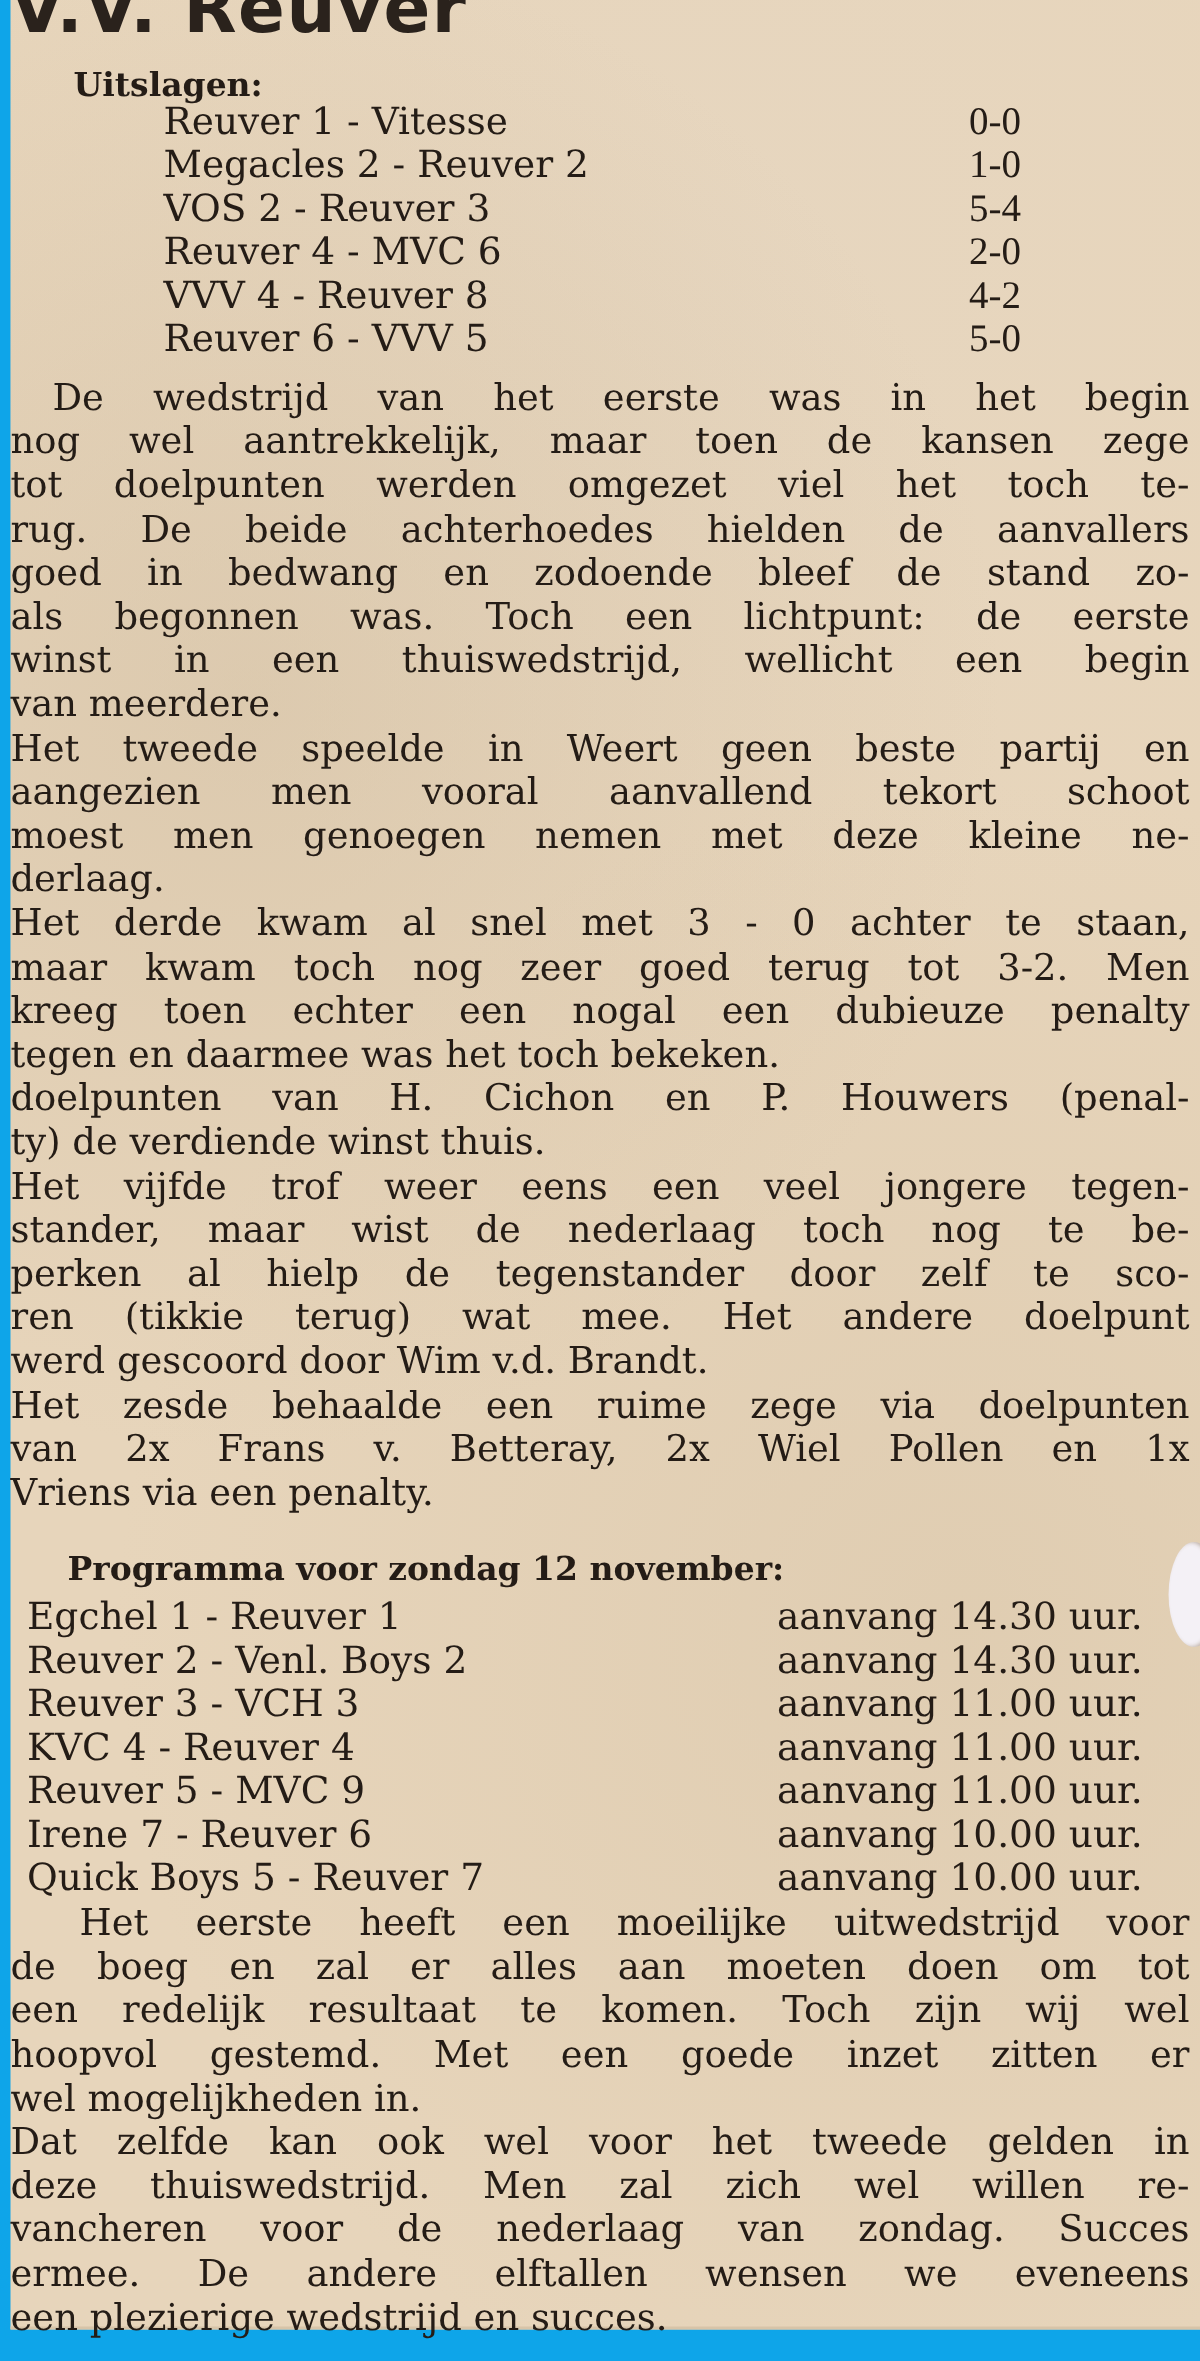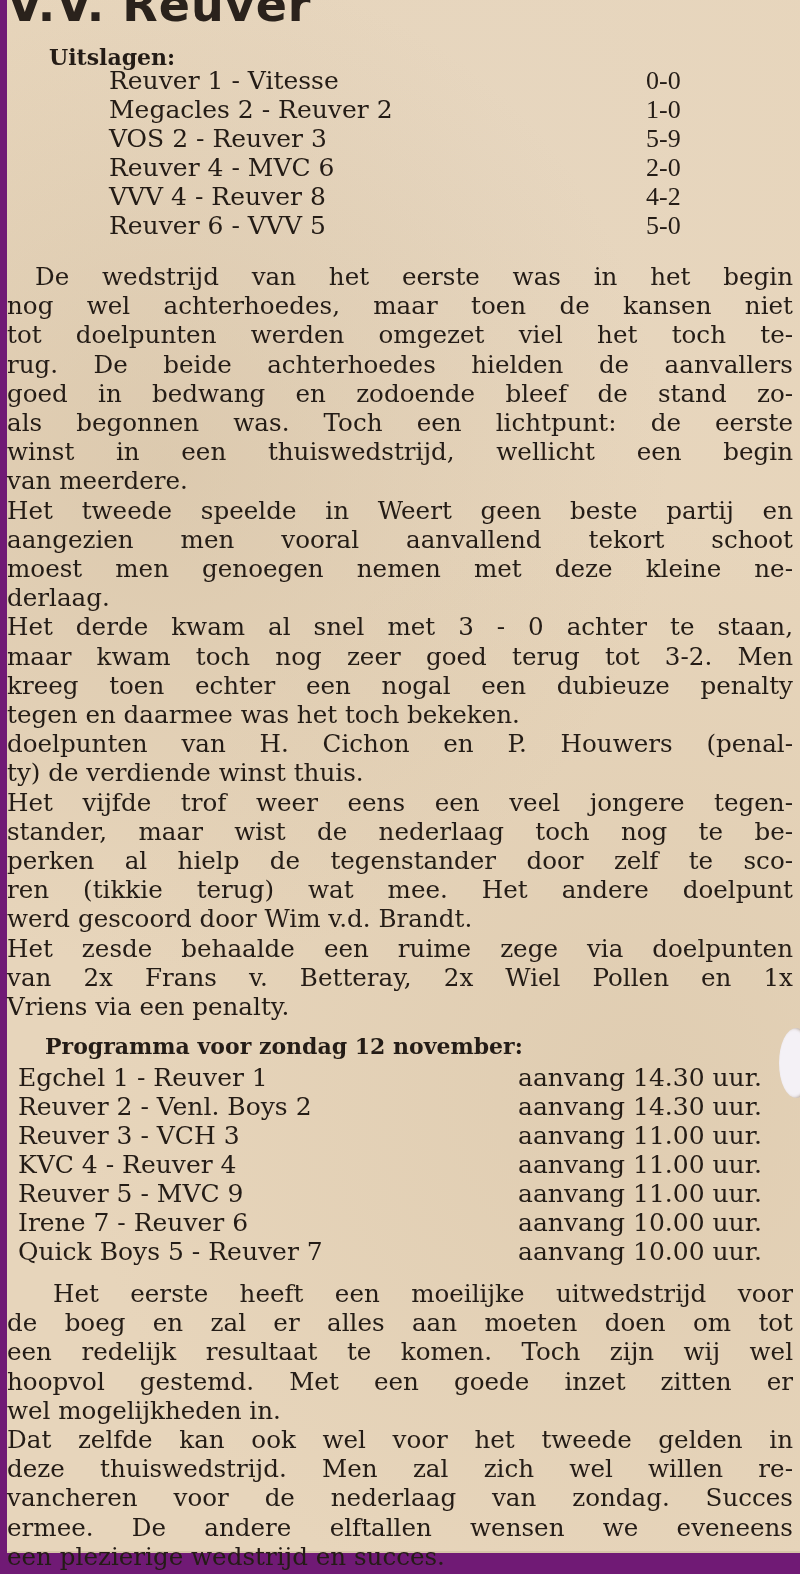--- a/index.html
+++ b/index.html
@@ -7,21 +7,21 @@
       padding: 0;
       width: 800px;
       height: 1574px;
       overflow: hidden;
       background: #b04a84;
     }
     .stage {
       position: relative;
       width: 800px;
       height: 1574px;
-      background: #701a75;
+      background: #0ea5e9;
     }
     .paper {
       position: absolute;
       left: 7px;
       top: 0;
       width: 793px;
       height: 1553px;
       background: #e7d5bb;
       background-image:
         radial-gradient(circle at 20% 30%, rgba(200,180,150,0.35) 0, rgba(0,0,0,0) 40%),
@@ -76,21 +76,20 @@
     .result-row .match { position: absolute; left: 0; }
     .result-row .score { position: absolute; left: 537px; font-family: "Liberation Serif", serif; font-size: 26px; text-align: right; }
     .body-text {
       position: absolute;
       left: 0;
       width: 786px;
       font-size: 24.6px;
       line-height: 29.2px;
       text-align: justify;
       white-space: normal;
-      margin-top: 12px;
     }
     .body-text p {
       margin: 0;
       text-align-last: left;
     }
     .body-text .line {
       display: block;
       text-align: justify;
       text-align-last: justify;
       white-space: nowrap;
@@ -126,40 +125,40 @@
       <div class="result-row">
         <span class="match">Reuver 1 - Vitesse</span>
         <span class="score">0-0</span>
       </div>
       <div class="result-row">
         <span class="match">Megacles 2 - Reuver 2</span>
         <span class="score">1-0</span>
       </div>
       <div class="result-row">
         <span class="match">VOS 2 - Reuver 3</span>
-        <span class="score">5-9</span>
+        <span class="score">5-4</span>
       </div>
       <div class="result-row">
         <span class="match">Reuver 4 - MVC 6</span>
         <span class="score">2-0</span>
       </div>
       <div class="result-row">
         <span class="match">VVV 4 - Reuver 8</span>
         <span class="score">4-2</span>
       </div>
       <div class="result-row">
         <span class="match">Reuver 6 - VVV 5</span>
         <span class="score">5-0</span>
       </div>
     </div>
 
     <div class="body-text" style="top:250px;">
       <p>
         <span class="line" style="padding-left:28px;">De wedstrijd van het eerste was in het begin</span>
-        <span class="line">nog wel achterhoedes, maar toen de kansen niet</span>
+        <span class="line">nog wel aantrekkelijk, maar toen de kansen zege</span>
         <span class="line">tot doelpunten werden omgezet viel het toch te-</span>
         <span class="line">rug. De beide achterhoedes hielden de aanvallers</span>
         <span class="line">goed in bedwang en zodoende bleef de stand zo-</span>
         <span class="line">als begonnen was. Toch een lichtpunt: de eerste</span>
         <span class="line">winst in een thuiswedstrijd, wellicht een begin</span>
         <span class="line last">van meerdere.</span>
       </p>
       <p>
         <span class="line">Het tweede speelde in Weert geen beste partij en</span>
         <span class="line">aangezien men vooral aanvallend tekort schoot</span>

